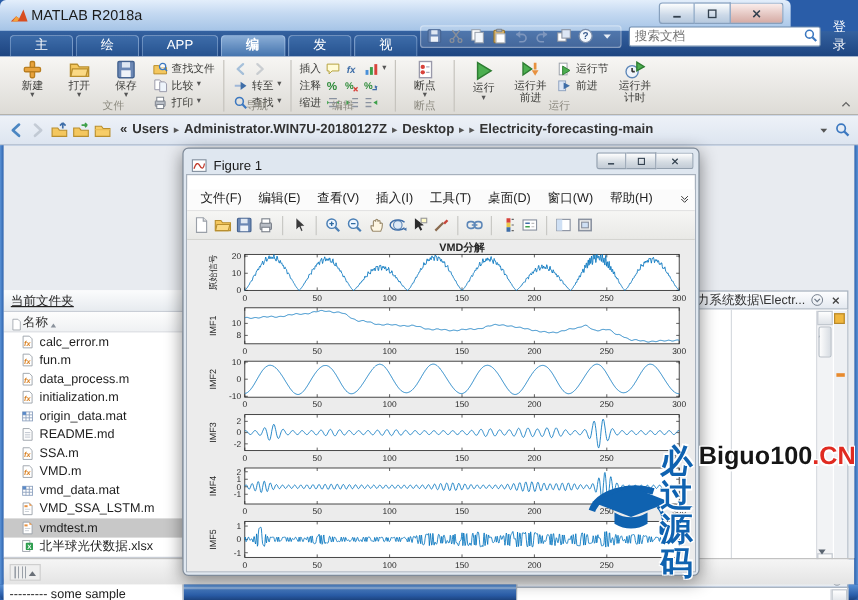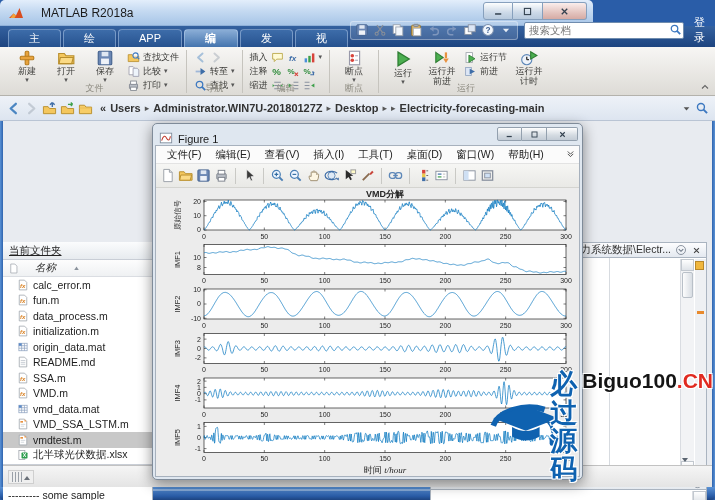--- a/index.html
+++ b/index.html
@@ -1,21 +1,21 @@
 <!DOCTYPE html>
 <html><head>
 <meta charset="utf-8">
 <style>
   html,body{margin:0;padding:0;}
   body{width:715px;height:500px;overflow:hidden;font-family:"Liberation Sans","DejaVu Sans",sans-serif;background:#2a5da8;position:relative;}
   #app{position:absolute;inset:0;}
   .ic{display:inline-flex;align-items:center;justify-content:center;line-height:0;}
 
   
-  #titlebar{position:absolute;left:0;top:0;width:593px;height:26px;background:linear-gradient(180deg,#e3eefb 0%,#c4d9f1 45%,#a7c5e7 100%);border-bottom:1px solid #8fb0d8;border-radius:5px 5px 0 0;display:flex;align-items:center;padding-left:8px;box-sizing:border-box;gap:17px;}
+  #titlebar{position:absolute;left:0;top:0;width:659px;height:26px;background:linear-gradient(180deg,#e3eefb 0%,#c4d9f1 45%,#a7c5e7 100%);border-bottom:1px solid #8fb0d8;border-radius:5px 5px 0 0;display:flex;align-items:center;padding-left:8px;box-sizing:border-box;gap:2px;}
   .wt{font-size:12px;color:#1b1b1b;}
   .win-btns{position:absolute;right:6px;top:2px;display:flex;}
   .wb{width:30px;height:18px;background:linear-gradient(#fdfefe,#ccd9e8 60%,#b7c9dd);border:1px solid #87a0bd;display:inline-flex;align-items:center;justify-content:center;box-sizing:border-box;}
   .wb:first-child{border-radius:3px 0 0 3px;}
   .wb.close{width:44px;border-radius:0 3px 3px 0;background:linear-gradient(#fbeeec,#e3c4bf 60%,#d6aba4);}
   .wb+.wb{border-left:none;}
 
   
   #tabrow{position:absolute;left:0;top:26px;width:715px;height:21px;background:linear-gradient(#34619f,#1d4480);display:flex;align-items:flex-end;padding-left:8px;box-sizing:border-box;}
   .ts-tab{height:17px;line-height:17px;padding:0 20px;margin-right:2px;font-size:11px;color:#fff;background:linear-gradient(#3d6ca9,#26528f);border:1px solid rgba(200,220,245,.45);border-bottom:none;border-radius:4px 4px 0 0;}
@@ -49,21 +49,21 @@
   #addr-right{display:flex;align-items:center;gap:2px;}
 
   
   #main{position:absolute;left:0;top:121px;width:715px;height:344px;background:#e8ebf0;}
   .side-border{position:absolute;top:121px;height:366px;width:3px;background:linear-gradient(90deg,#5a92d6,#2f64ae);z-index:25;}
   #side-l{left:0;} #side-r{right:0;background:linear-gradient(90deg,#2f64ae,#5a92d6);}
 
   
   #leftpanel{position:absolute;left:3px;top:121px;width:150px;height:344px;background:#fff;border-right:1px solid #aab4c0;box-sizing:border-box;display:flex;flex-direction:column;z-index:2;}
   .lp-header{height:17px;background:linear-gradient(#fbfcfd,#e7ebef);border-bottom:1px solid #c9ced6;font-size:10.5px;color:#222;display:flex;align-items:center;padding-left:6px;flex:none;text-decoration:underline;}
-  .col-header{height:16px;background:linear-gradient(#fdfdfd,#eff1f3);border-bottom:1px solid #dadde2;display:flex;align-items:center;gap:16px;padding-left:5px;font-size:10.5px;color:#333;flex:none;font-style:italic;}
+  .col-header{height:16px;background:linear-gradient(#fdfdfd,#eff1f3);border-bottom:1px solid #dadde2;display:flex;align-items:flex-end;gap:0;padding-left:5px;font-size:10.5px;color:#333;flex:none;}
   #filelist{flex:none;height:187px;overflow:hidden;}
   .file-row{height:15.5px;display:flex;align-items:center;gap:4px;padding-left:14px;font-size:10.5px;color:#1d1d1d;white-space:nowrap;}
   .file-row.selected{background:#c8c8c8;}
   .details-header{height:16px;background:linear-gradient(#fbfcfd,#e9ecf0);border-top:1px solid #c9ced6;border-bottom:1px solid #d5d8dd;font-size:10.5px;color:#222;display:flex;align-items:center;gap:4px;padding-left:6px;flex:none;}
   .details-body{flex:1;font-size:10.5px;color:#222;padding:6px 5px;line-height:1.5;}
 
   
   .editor-pane{position:absolute;left:430px;top:121px;width:277px;height:233px;z-index:1;}
   .ep-tab{height:16px;background:linear-gradient(#fdfdfe,#e4e9f0);border:1px solid #aab4c0;display:flex;align-items:center;justify-content:flex-end;gap:4px;font-size:10.5px;color:#333;padding:0 4px;box-sizing:border-box;}
   .ep-body{position:relative;height:217px;background:#fff;border:1px solid #aab4c0;border-top:none;box-sizing:border-box;}
@@ -93,21 +93,21 @@
   
   #figwin{position:absolute;left:152px;top:123px;width:431px;height:357px;z-index:10;background:#dfe7f0;border:1px solid #7f8b99;border-radius:5px;box-shadow:0 4px 14px rgba(0,0,0,.45);padding:2px;box-sizing:border-box;}
   .fw-titlebar{height:19px;display:flex;align-items:flex-end;gap:5px;padding:0 2px 0 4px;position:relative;}
   .fw-title{font-size:11px;color:#1a1a1a;}
   .fw-btns{position:absolute;right:2px;top:1px;display:flex;}
   .fwb{width:25px;height:14px;background:linear-gradient(#fefefe,#d4dbe2 60%,#c3ccd6);border:1px solid #93a0ae;display:inline-flex;align-items:center;justify-content:center;box-sizing:border-box;}
   .fwb:first-child{border-radius:2px 0 0 2px;}
   .fwb.close{width:31px;border-radius:0 2px 2px 0;}
   .fwb+.fwb{border-left:none;}
   .fw-inner{background:#fff;border:1px solid #a7b1bd;height:calc(100% - 19px);box-sizing:border-box;display:flex;flex-direction:column;}
-  .fw-menubar{height:17px;background:#fbfbfb;border-bottom:1px solid #e3e3e3;display:flex;align-items:center;font-size:10.5px;color:#222;padding-left:4px;position:relative;}
+  .fw-menubar{height:17px;background:#fbfbfb;border-bottom:1px solid #e3e3e3;display:flex;font-size:10.5px;color:#222;padding-left:4px;position:relative;margin-top:12px;}
   .fmenu{padding:0 7px;}
   .menu-overflow{position:absolute;right:3px;top:2px;}
   .fw-toolbar{height:23px;background:linear-gradient(#f6f6f4,#e9e9e6);border-bottom:1px solid #d4d4d0;display:flex;align-items:center;padding-left:4px;gap:3px;}
   .ft-sep{width:1px;height:16px;background:#c9c9c5;margin:0 3px;}
   .fw-canvas{flex:1;background:#ececec;position:relative;overflow:hidden;}
   .fw-canvas svg{display:block;}
 
   
   #watermark{position:absolute;left:487px;top:386px;width:226px;height:82px;z-index:40;display:flex;align-items:center;}
   .wm-text{margin-left:-12px;display:flex;}

